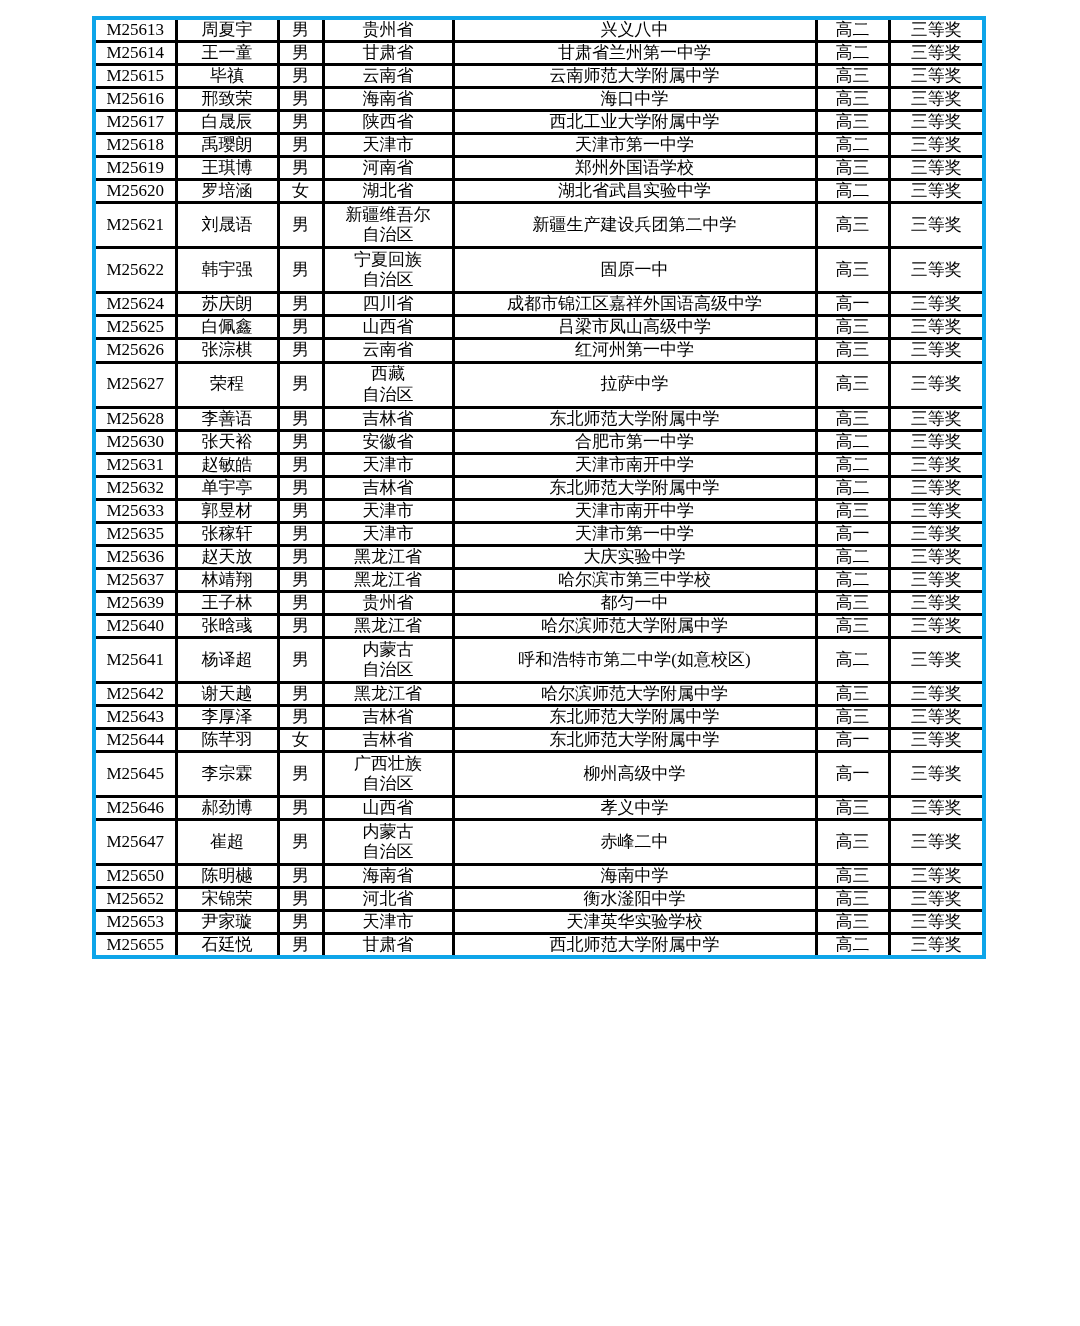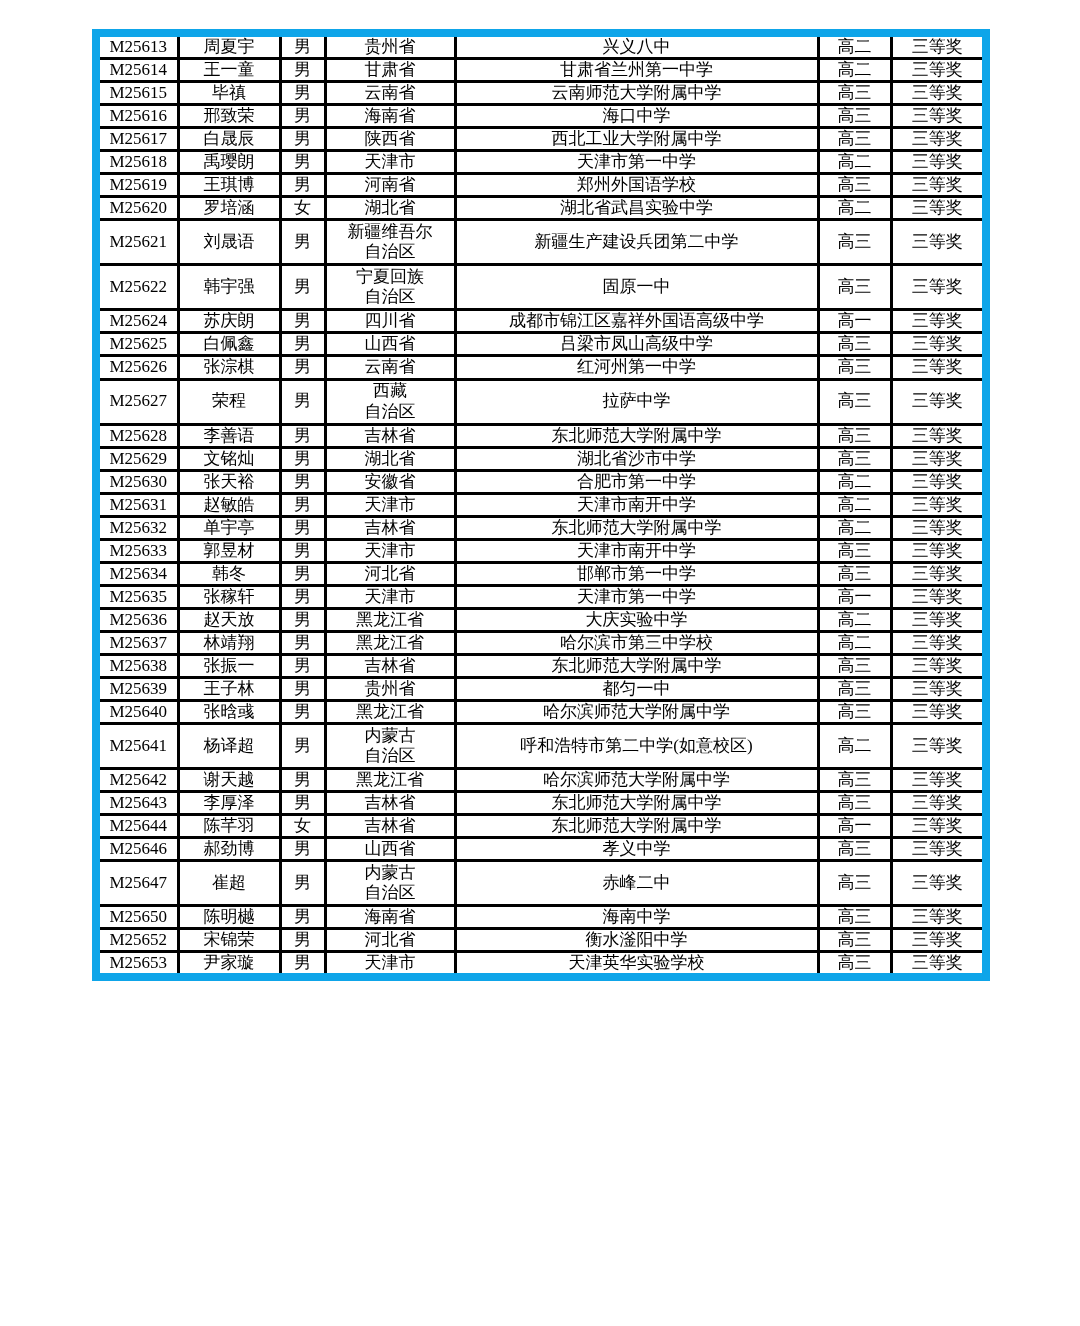--- a/index.html
+++ b/index.html
@@ -13,22 +13,21 @@
     width: 1080px;
     height: 1326px;
     background: #ffffff;
     box-sizing: border-box;
     padding: 16px 0 0 92px;
     overflow: hidden;
   }
   table.award-table {
     border-collapse: collapse;
     table-layout: fixed;
-    border: 8px solid #0ea5e9;
-    margin-top: 13px;
+    border: 4px solid #0ea5e9;
   }
   table.award-table td {
     border: 3px solid #000000;
     text-align: center;
     vertical-align: middle;
     font-size: 17px;
     color: #000000;
     padding: 0 2px;
     line-height: 1.18;
     overflow: hidden;
@@ -188,29 +187,20 @@
         <tr class="row-single">
           <td class="cell-id">M25628</td>
           <td class="cell-name">李善语</td>
           <td class="cell-gender">男</td>
           <td class="cell-province">吉林省</td>
           <td class="cell-school">东北师范大学附属中学</td>
           <td class="cell-grade">高三</td>
           <td class="cell-award">三等奖</td>
         </tr>
         <tr class="row-single">
-          <td class="cell-id">M25629</td>
-          <td class="cell-name">文铭灿</td>
-          <td class="cell-gender">男</td>
-          <td class="cell-province">湖北省</td>
-          <td class="cell-school">湖北省沙市中学</td>
-          <td class="cell-grade">高三</td>
-          <td class="cell-award">三等奖</td>
-        </tr>
-        <tr class="row-single">
           <td class="cell-id">M25630</td>
           <td class="cell-name">张天裕</td>
           <td class="cell-gender">男</td>
           <td class="cell-province">安徽省</td>
           <td class="cell-school">合肥市第一中学</td>
           <td class="cell-grade">高二</td>
           <td class="cell-award">三等奖</td>
         </tr>
         <tr class="row-single">
           <td class="cell-id">M25631</td>
@@ -233,29 +223,20 @@
         <tr class="row-single">
           <td class="cell-id">M25633</td>
           <td class="cell-name">郭昱材</td>
           <td class="cell-gender">男</td>
           <td class="cell-province">天津市</td>
           <td class="cell-school">天津市南开中学</td>
           <td class="cell-grade">高三</td>
           <td class="cell-award">三等奖</td>
         </tr>
         <tr class="row-single">
-          <td class="cell-id">M25634</td>
-          <td class="cell-name">韩冬</td>
-          <td class="cell-gender">男</td>
-          <td class="cell-province">河北省</td>
-          <td class="cell-school">邯郸市第一中学</td>
-          <td class="cell-grade">高三</td>
-          <td class="cell-award">三等奖</td>
-        </tr>
-        <tr class="row-single">
           <td class="cell-id">M25635</td>
           <td class="cell-name">张稼轩</td>
           <td class="cell-gender">男</td>
           <td class="cell-province">天津市</td>
           <td class="cell-school">天津市第一中学</td>
           <td class="cell-grade">高一</td>
           <td class="cell-award">三等奖</td>
         </tr>
         <tr class="row-single">
           <td class="cell-id">M25636</td>
@@ -266,29 +247,20 @@
           <td class="cell-grade">高二</td>
           <td class="cell-award">三等奖</td>
         </tr>
         <tr class="row-single">
           <td class="cell-id">M25637</td>
           <td class="cell-name">林靖翔</td>
           <td class="cell-gender">男</td>
           <td class="cell-province">黑龙江省</td>
           <td class="cell-school">哈尔滨市第三中学校</td>
           <td class="cell-grade">高二</td>
-          <td class="cell-award">三等奖</td>
-        </tr>
-        <tr class="row-single">
-          <td class="cell-id">M25638</td>
-          <td class="cell-name">张振一</td>
-          <td class="cell-gender">男</td>
-          <td class="cell-province">吉林省</td>
-          <td class="cell-school">东北师范大学附属中学</td>
-          <td class="cell-grade">高三</td>
           <td class="cell-award">三等奖</td>
         </tr>
         <tr class="row-single">
           <td class="cell-id">M25639</td>
           <td class="cell-name">王子林</td>
           <td class="cell-gender">男</td>
           <td class="cell-province">贵州省</td>
           <td class="cell-school">都匀一中</td>
           <td class="cell-grade">高三</td>
           <td class="cell-award">三等奖</td>
@@ -332,20 +304,30 @@
         </tr>
         <tr class="row-single">
           <td class="cell-id">M25644</td>
           <td class="cell-name">陈芊羽</td>
           <td class="cell-gender">女</td>
           <td class="cell-province">吉林省</td>
           <td class="cell-school">东北师范大学附属中学</td>
           <td class="cell-grade">高一</td>
           <td class="cell-award">三等奖</td>
         </tr>
+        <tr class="row-tall">
+          <td class="cell-id">M25645</td>
+          <td class="cell-name">李宗霖</td>
+          <td class="cell-gender">男</td>
+          <td class="cell-province">广西壮族
+自治区</td>
+          <td class="cell-school">柳州高级中学</td>
+          <td class="cell-grade">高一</td>
+          <td class="cell-award">三等奖</td>
+        </tr>
         <tr class="row-single">
           <td class="cell-id">M25646</td>
           <td class="cell-name">郝劲博</td>
           <td class="cell-gender">男</td>
           <td class="cell-province">山西省</td>
           <td class="cell-school">孝义中学</td>
           <td class="cell-grade">高三</td>
           <td class="cell-award">三等奖</td>
         </tr>
         <tr class="row-tall">
@@ -376,17 +358,26 @@
           <td class="cell-grade">高三</td>
           <td class="cell-award">三等奖</td>
         </tr>
         <tr class="row-single">
           <td class="cell-id">M25653</td>
           <td class="cell-name">尹家璇</td>
           <td class="cell-gender">男</td>
           <td class="cell-province">天津市</td>
           <td class="cell-school">天津英华实验学校</td>
           <td class="cell-grade">高三</td>
+          <td class="cell-award">三等奖</td>
+        </tr>
+        <tr class="row-single">
+          <td class="cell-id">M25655</td>
+          <td class="cell-name">石廷悦</td>
+          <td class="cell-gender">男</td>
+          <td class="cell-province">甘肃省</td>
+          <td class="cell-school">西北师范大学附属中学</td>
+          <td class="cell-grade">高二</td>
           <td class="cell-award">三等奖</td>
         </tr>
       </tbody>
   </table>
 </div>
 
 </body></html>

